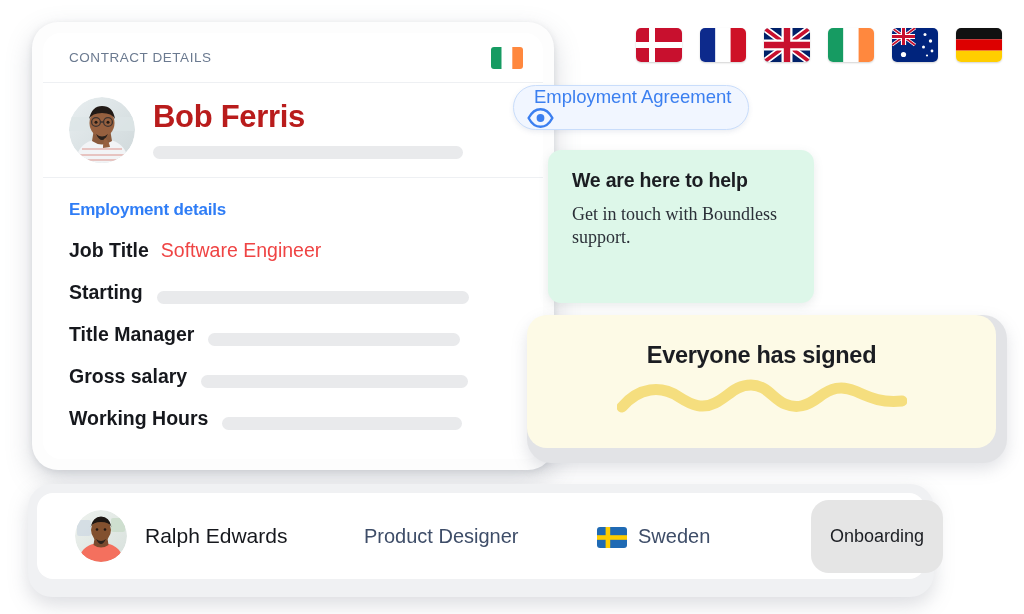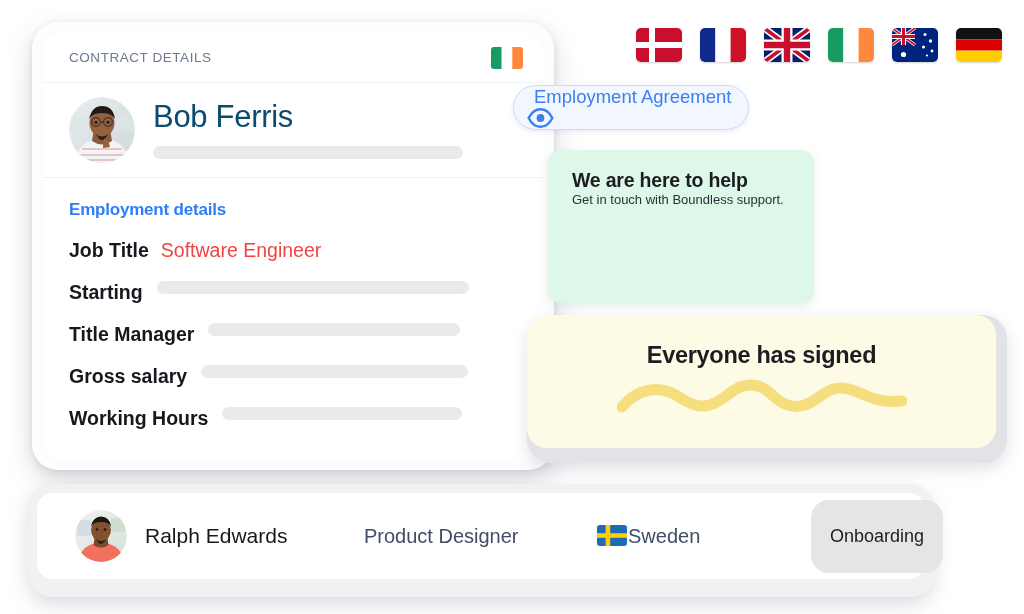--- a/index.html
+++ b/index.html
@@ -34,27 +34,27 @@
   .card-header-title {
     font-size: 13.5px; letter-spacing: .55px; color: #6b7a90; font-weight: 400;
   }
   .header-flag { width: 32px; height: 22px; border-radius: 3px; overflow: hidden; }
   .header-flag svg { display:block; width:100%; height:100%; }
 
   .person-row { height: 95px; display: flex; align-items: center; padding: 0 26px; border-bottom: 1px solid #eef0f3; }
   .avatar { width: 66px; height: 66px; border-radius: 50%; overflow: hidden; flex: none; }
   .avatar svg { display: block; width: 100%; height: 100%; }
   .person-meta { margin-left: 18px; flex: 1; }
-  .person-name { font-size: 31px; font-weight: 400; color: #0c4a6e; letter-spacing: -.3px; line-height: 1.05; }
+  .person-name { font-size: 31px; font-weight: 700; color: #b91c1c; letter-spacing: -.3px; line-height: 1.05; }
   .skeleton { background: #e9eaec; border-radius: 7px; height: 13px; }
   .name-skeleton { margin-top: 13px; width: 310px; }
 
   .details { padding: 22px 26px 0 26px; }
   .details-title { color: #2f7df6; font-size: 17px; font-weight: 700; letter-spacing: -.2px; }
-  .detail-row { display: flex; align-items: flex-start; margin-top: 19px; }
+  .detail-row { display: flex; align-items: flex-end; margin-top: 19px; }
   .detail-label { font-size: 19.5px; font-weight: 700; color: #16181d; white-space: nowrap; }
   .detail-value { font-size: 19.5px; color: #ef4444; margin-left: 12px; }
   .detail-row .skeleton { height: 13px; margin-left: 14px; flex: 1; }
   .row-starting  .skeleton { max-width: 312px; }
   .row-manager   .skeleton { max-width: 252px; }
   .row-salary    .skeleton { max-width: 267px; }
   .row-hours     .skeleton { max-width: 240px; }
 
   
   .agreement-pill {
@@ -72,21 +72,21 @@
   .agreement-eye { display: flex; align-items: center; justify-content: center; width: 52px; }
   .agreement-eye svg { display: block; }
 
   
   .help-card {
     position: absolute; left: 548px; top: 150px; width: 266px; height: 153px;
     background: #ddf7e9; border-radius: 13px; padding: 19px 22px 0 24px;
     box-shadow: 0 3px 10px rgba(110,130,130,.16);
   }
   .help-title { font-size: 19.5px; font-weight: 700; color: #1b1d22; letter-spacing: -.2px; }
-  .help-body { font-size: 13px; color: #2b3038; line-height: 1.28; }
+  .help-body { margin-top: 11px; font-size: 18px; color: #2b3038; line-height: 1.28; font-family: Liberation Serif, serif; }
 
   
   .signed-shell {
     position: absolute; left: 527px; top: 315px; width: 480px; height: 148px;
     background: #e2e3e6; border-radius: 24px;
     box-shadow: 0 6px 16px rgba(120,125,140,.22);
   }
   .signed-card {
     position: absolute; left: 0px; top: 0px; width: 469px; height: 133px;
     background: #fdfae6; border-radius: 20px;
@@ -104,21 +104,21 @@
   }
   .bottom-card {
     position: absolute; left: 9px; top: 9px; width: 888px; height: 86px;
     background: #ffffff; border-radius: 16px;
     display: flex; align-items: center; padding-left: 38px;
   }
   .bottom-avatar { width: 52px; height: 52px; border-radius: 50%; overflow: hidden; flex: none; }
   .bottom-avatar svg { display: block; width: 100%; height: 100%; }
   .bottom-name { margin-left: 18px; font-size: 21px; color: #16181d; white-space: nowrap; }
   .bottom-role { position: absolute; left: 327px; font-size: 20px; color: #3e4d68; white-space: nowrap; }
-  .bottom-country { position: absolute; left: 560px; display: flex; align-items: flex-start; gap: 1px; }
+  .bottom-country { position: absolute; left: 560px; display: flex; align-items: flex-end; gap: 11px; }
   .bottom-flag { width: 30px; height: 21px; border-radius: 3px; overflow: hidden; }
   .bottom-flag svg { display: block; width: 100%; height: 100%; }
   .bottom-country-name { font-size: 20px; color: #3e4d68; }
   .status-badge {
     position: absolute; left: 774px; background: #e5e5e5; border-radius: 18px;
     padding: 26px 19px; font-size: 18px; color: #1b1d22; white-space: nowrap;
   }
 </style>
 </head>
 <body>

